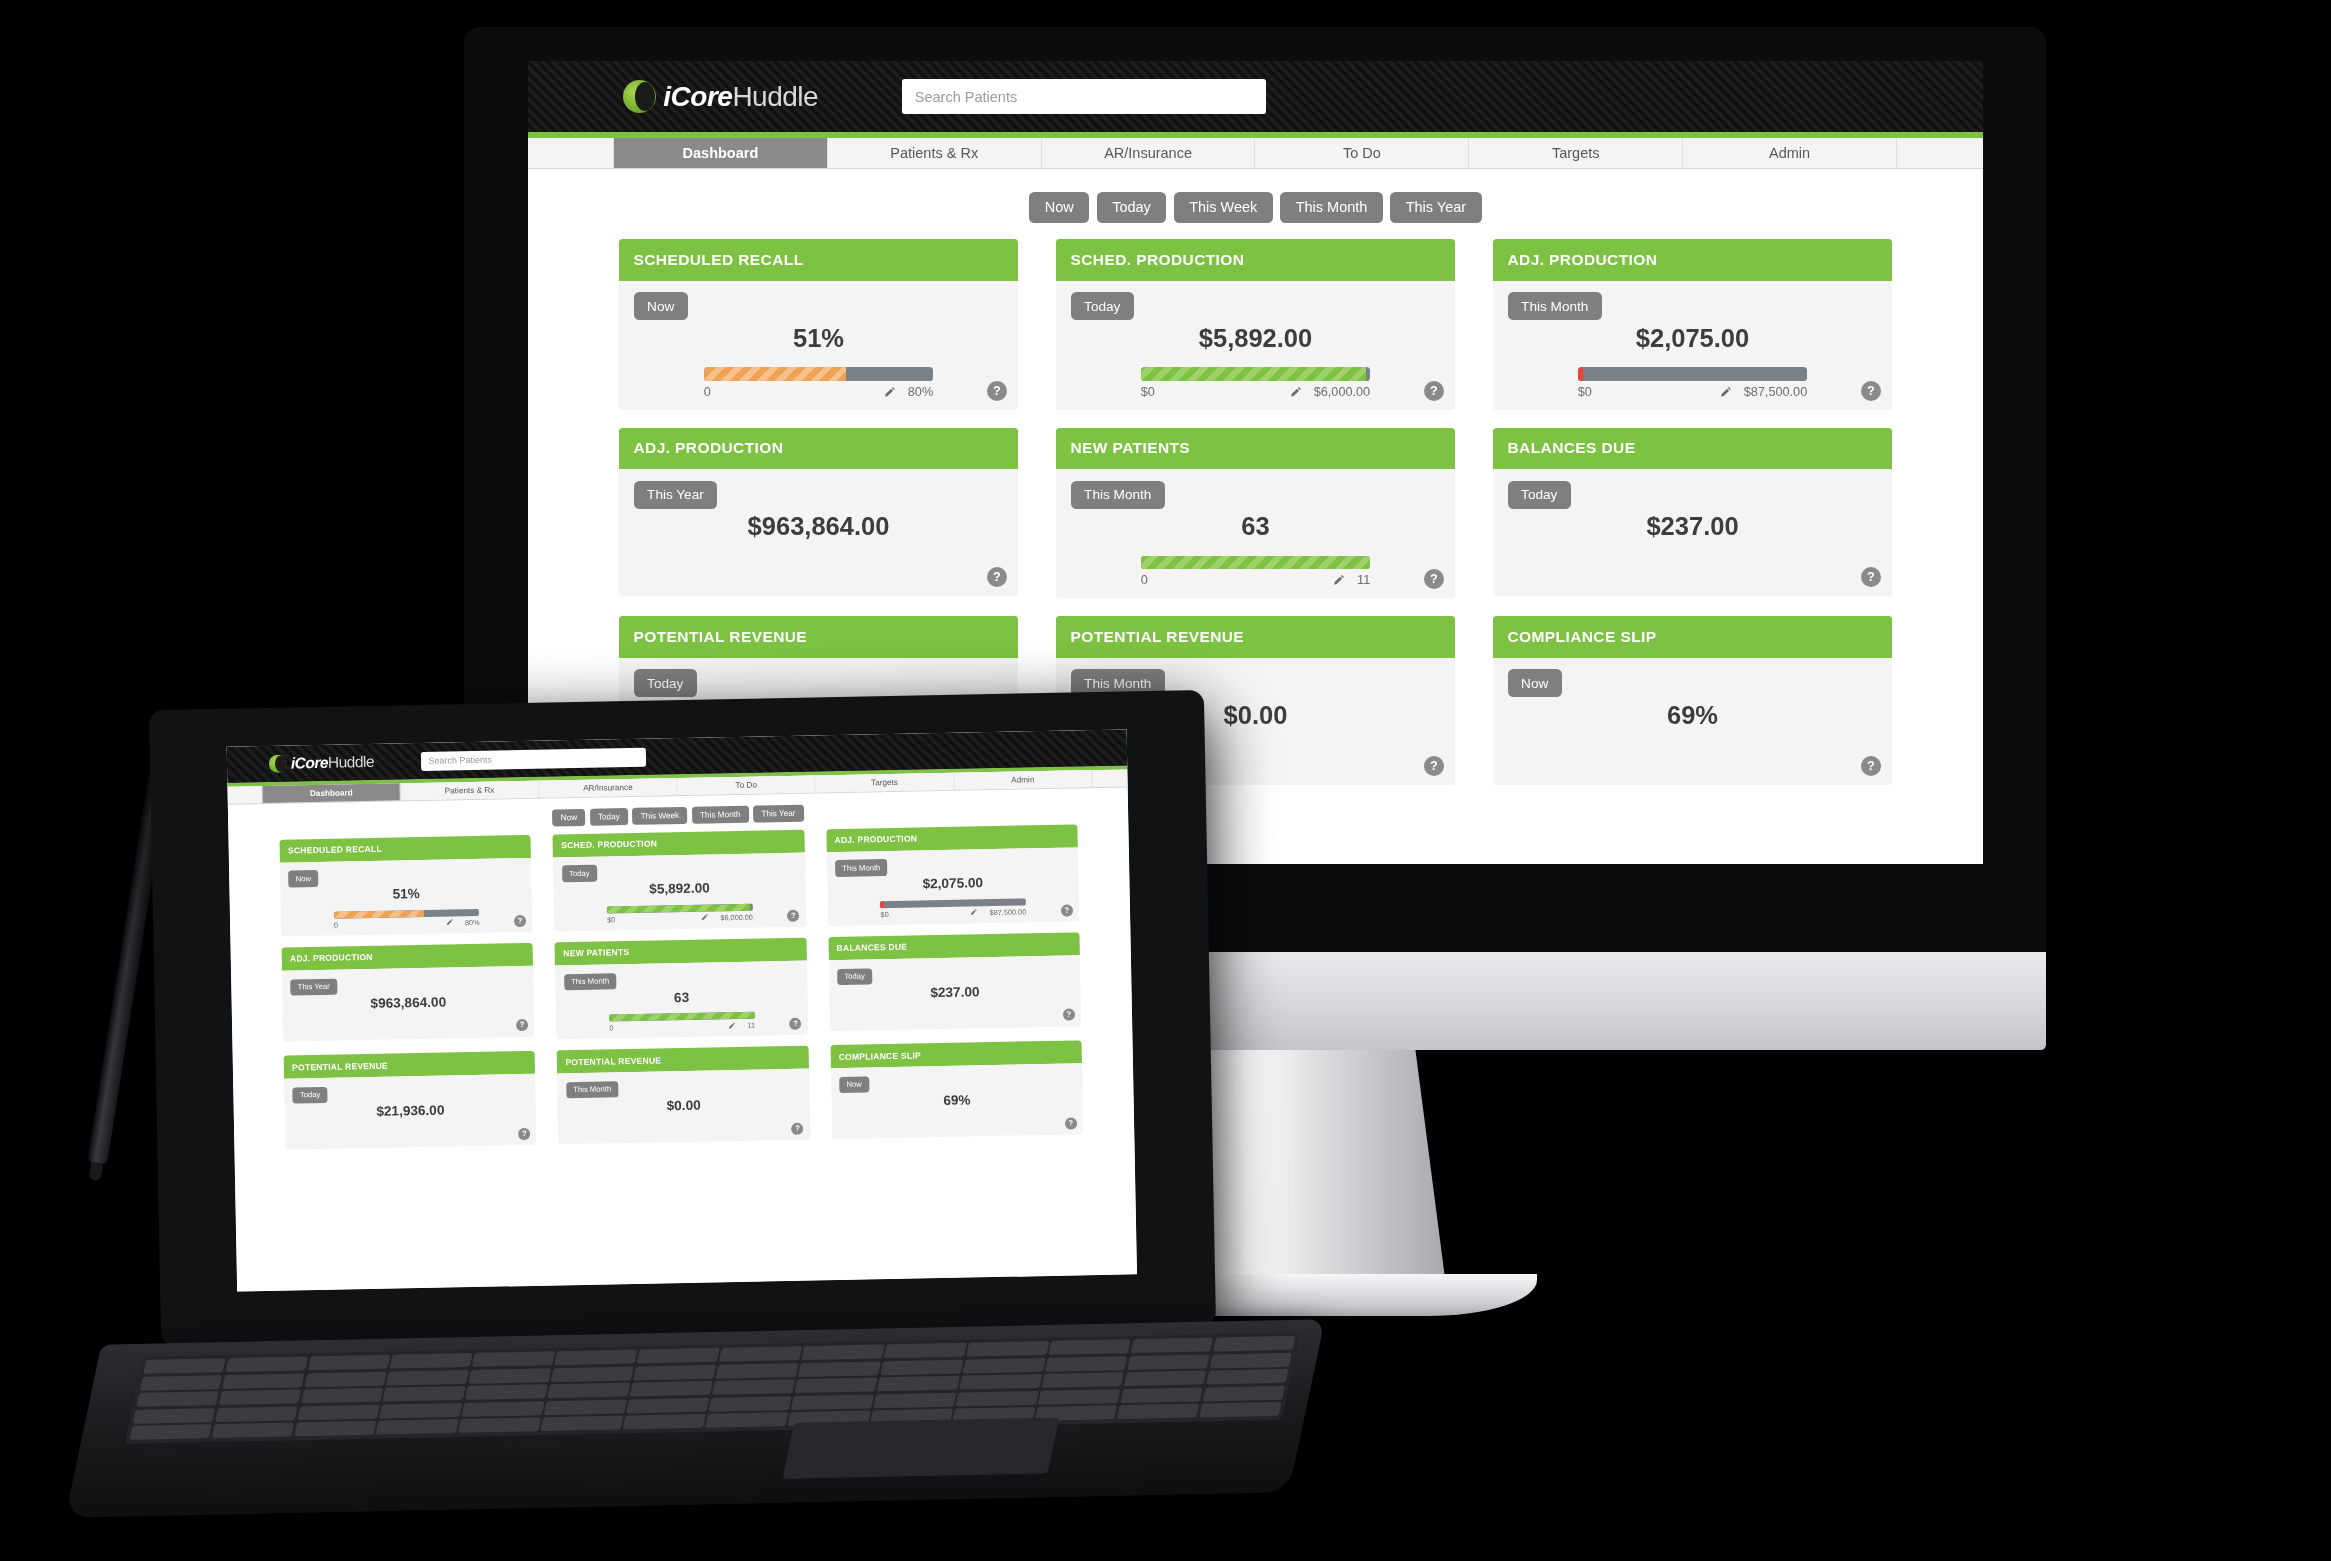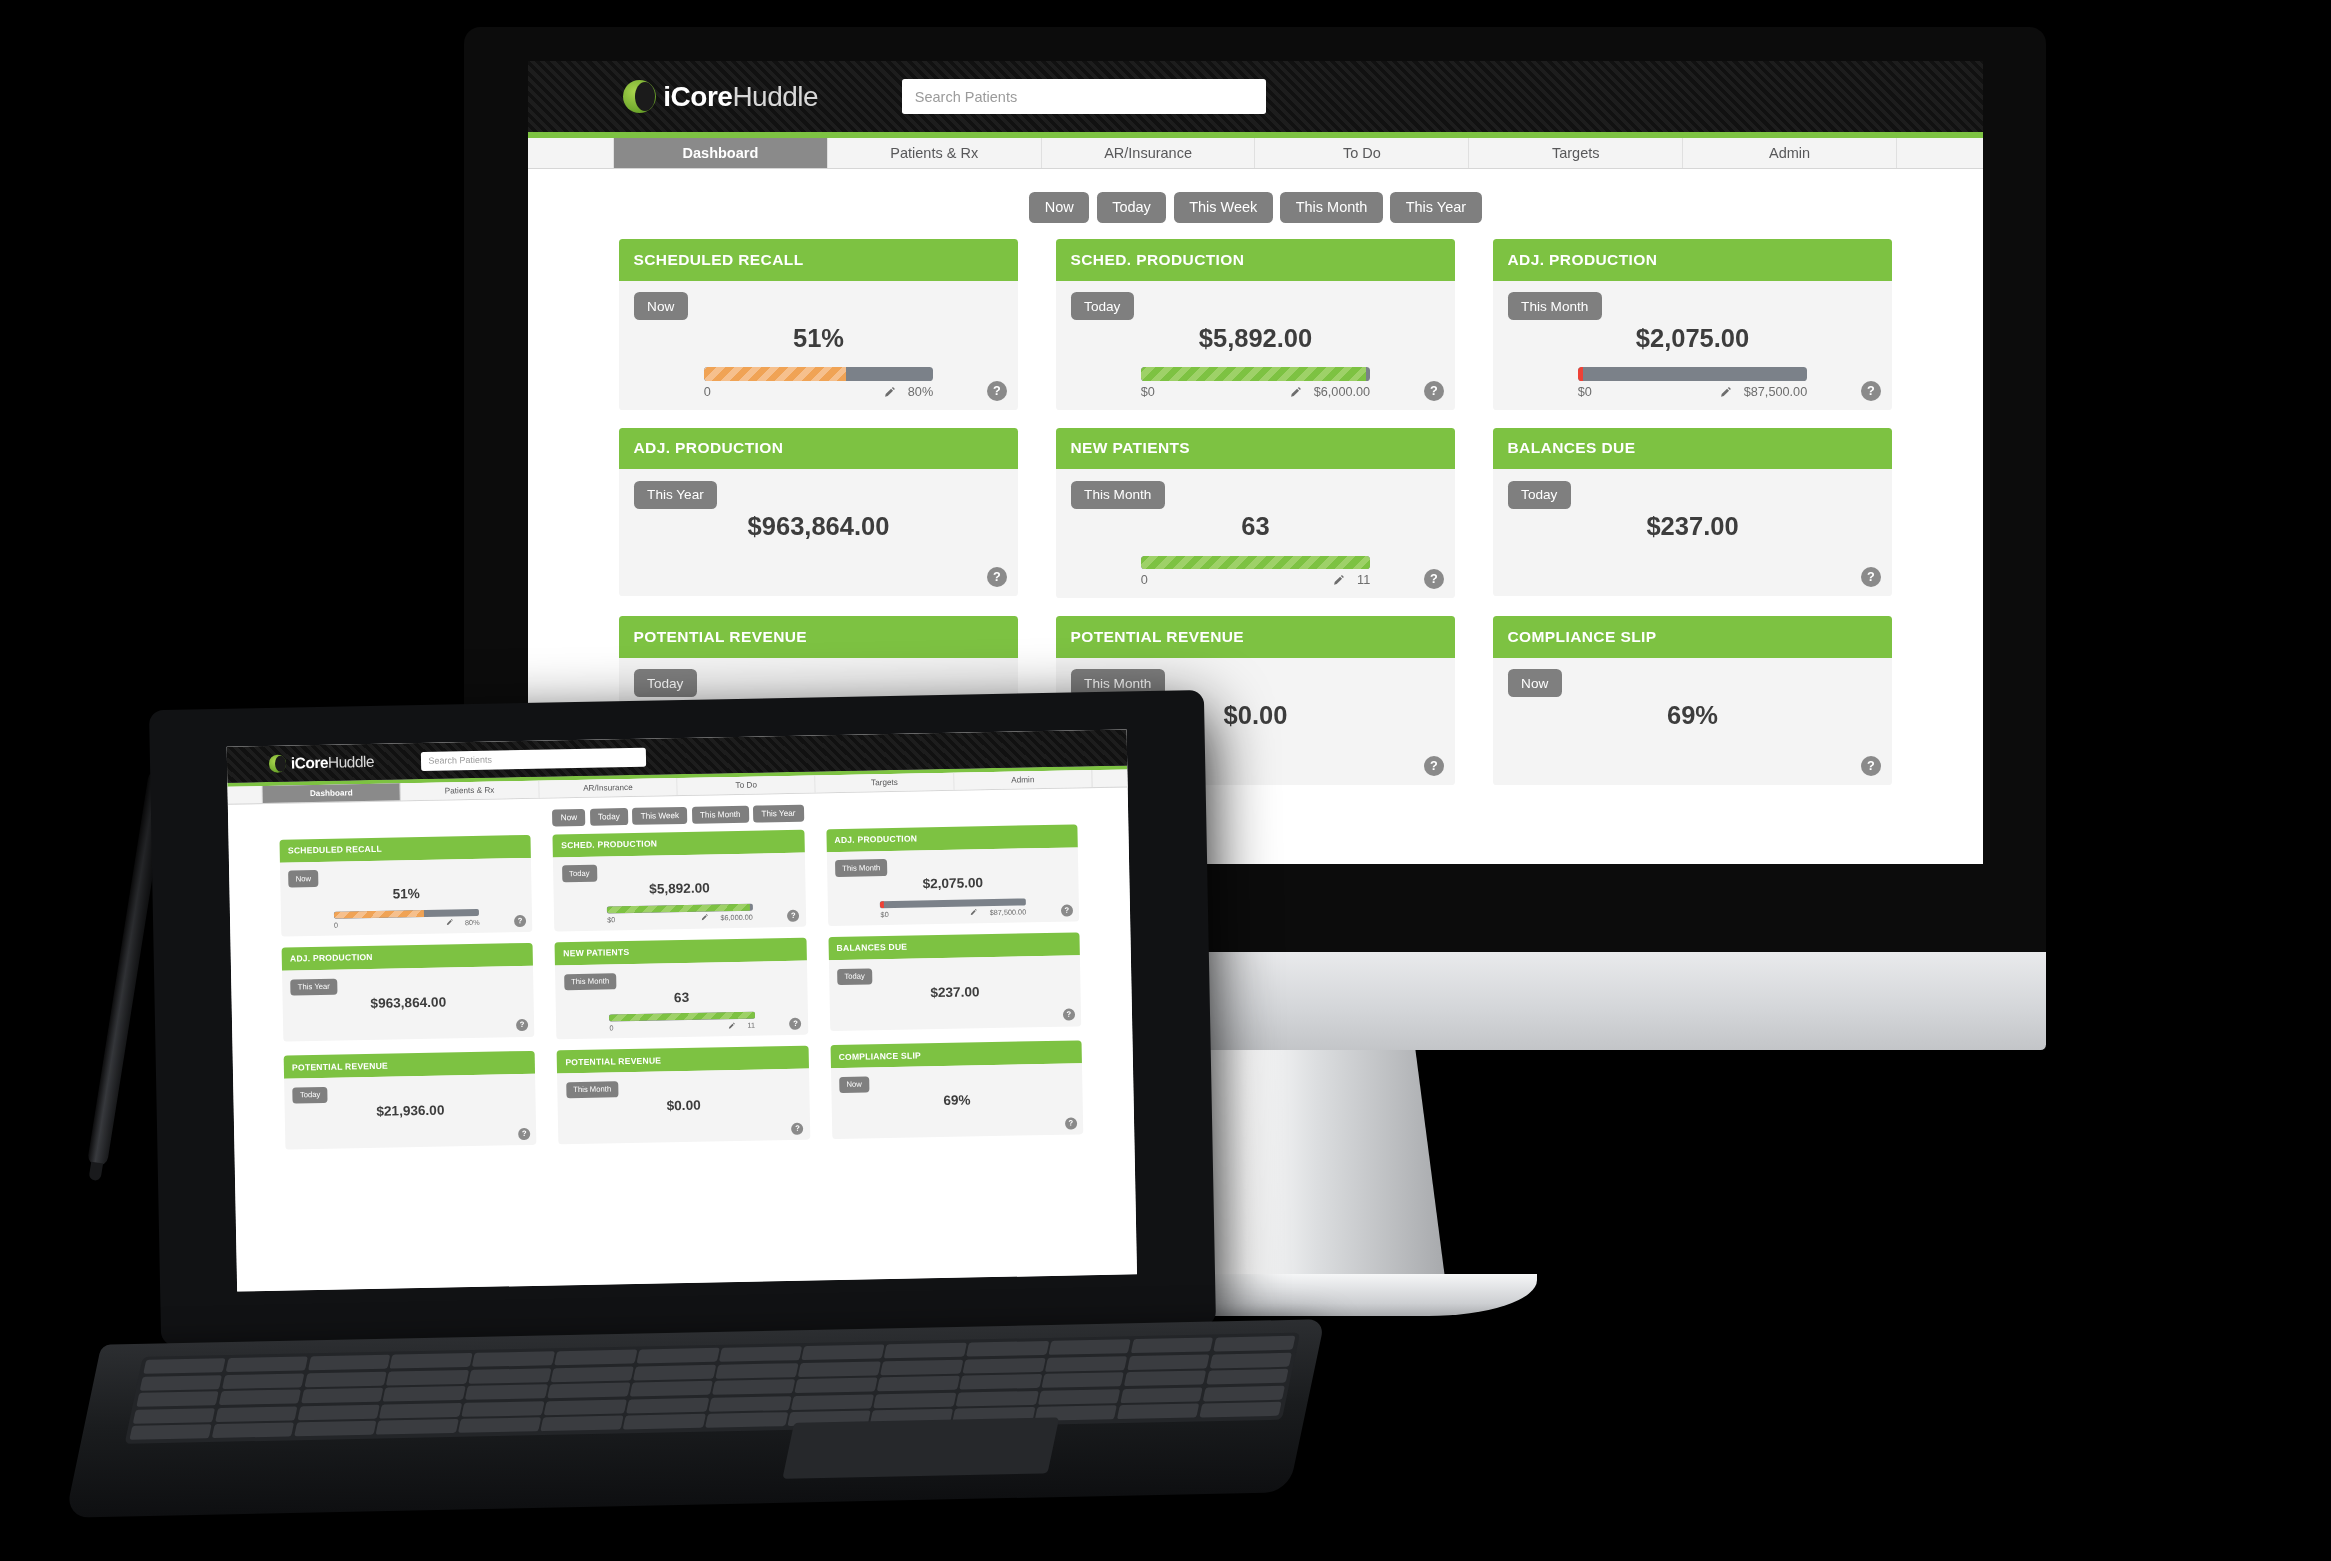--- a/index.html
+++ b/index.html
@@ -83,21 +83,21 @@
     width: 33px; height: 33px; border-radius: 50%;
     background: radial-gradient(circle at 35% 35%, #a9d44e, #6fa82c 65%, #4d7a1c);
     position: relative;
   }
   .brand-mark::after {
     content:""; position:absolute; left: 11.8px; top: 1.8px;
     width: 20px; height: 29px; border-radius: 50%;
     background: #1b1b1b;
   }
   .brand-text { font-size: 28px; letter-spacing:-0.5px; white-space:nowrap; }
-  .brand-text .b1 { color:#fff; font-weight:700; }
+  .brand-text .b1 { color:#fff; font-weight:700;font-style:italic; }
   .brand-text .b2 { color:#d8d8d8; font-weight:400; }
 
   .search-wrap { margin-left: 84px; }
   .search-input {
     width: 364px; height: 35px; border:none; border-radius: 2.7px;
     background:#fff; padding: 0 12.7px; font-size: 14.5px; color:#555;
     font-family:"Liberation Sans", sans-serif;
   }
   .search-input::placeholder { color:#9b9b9b; }
 

